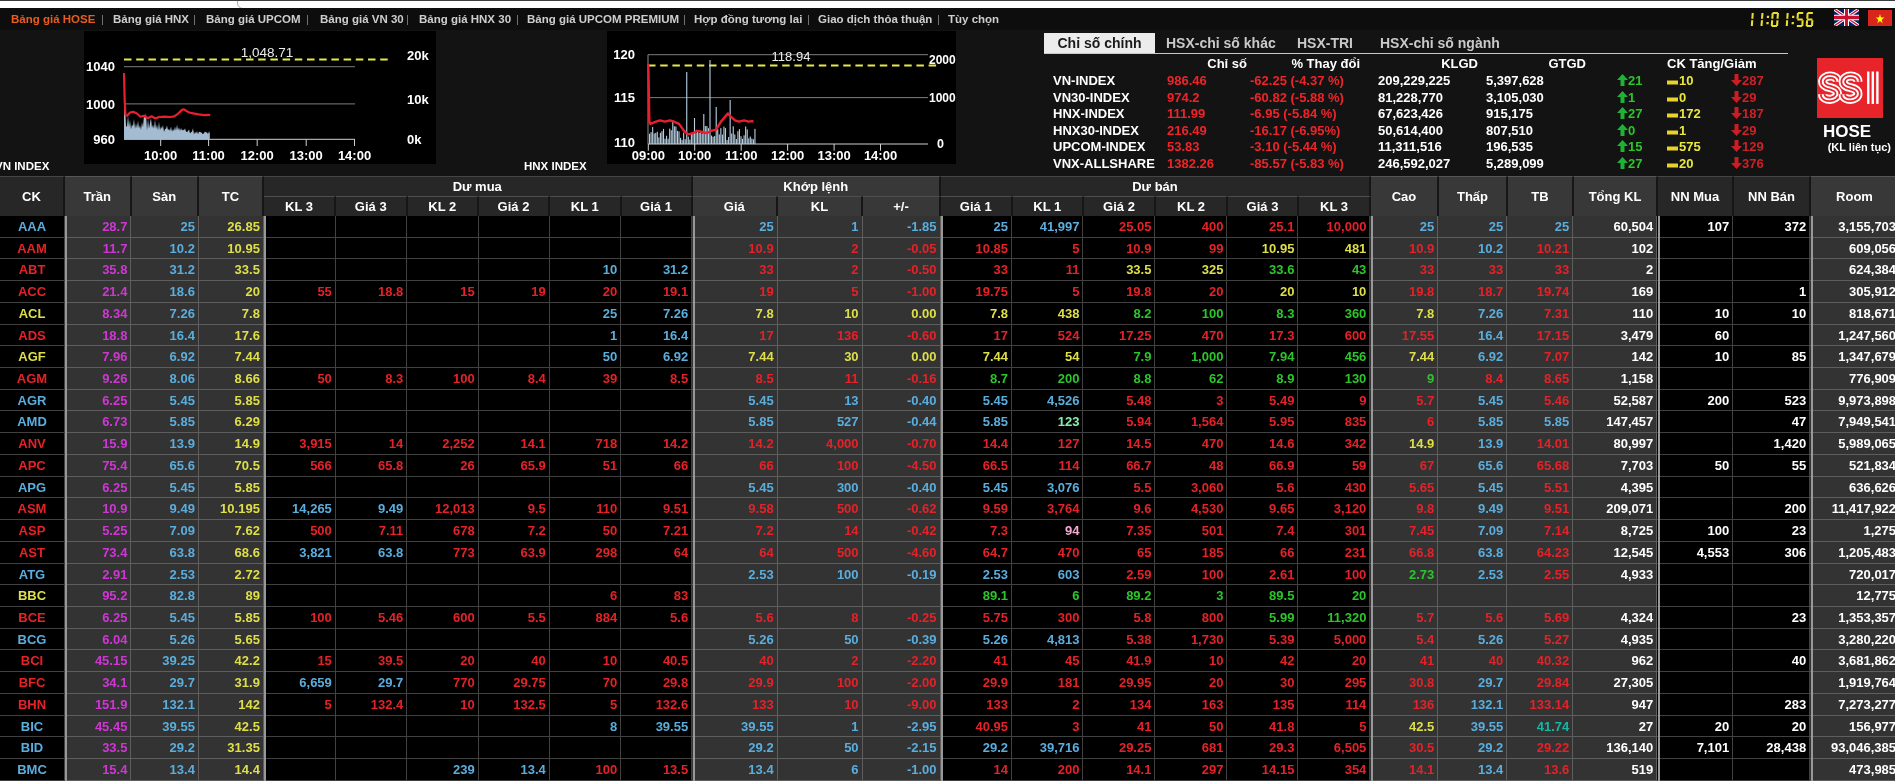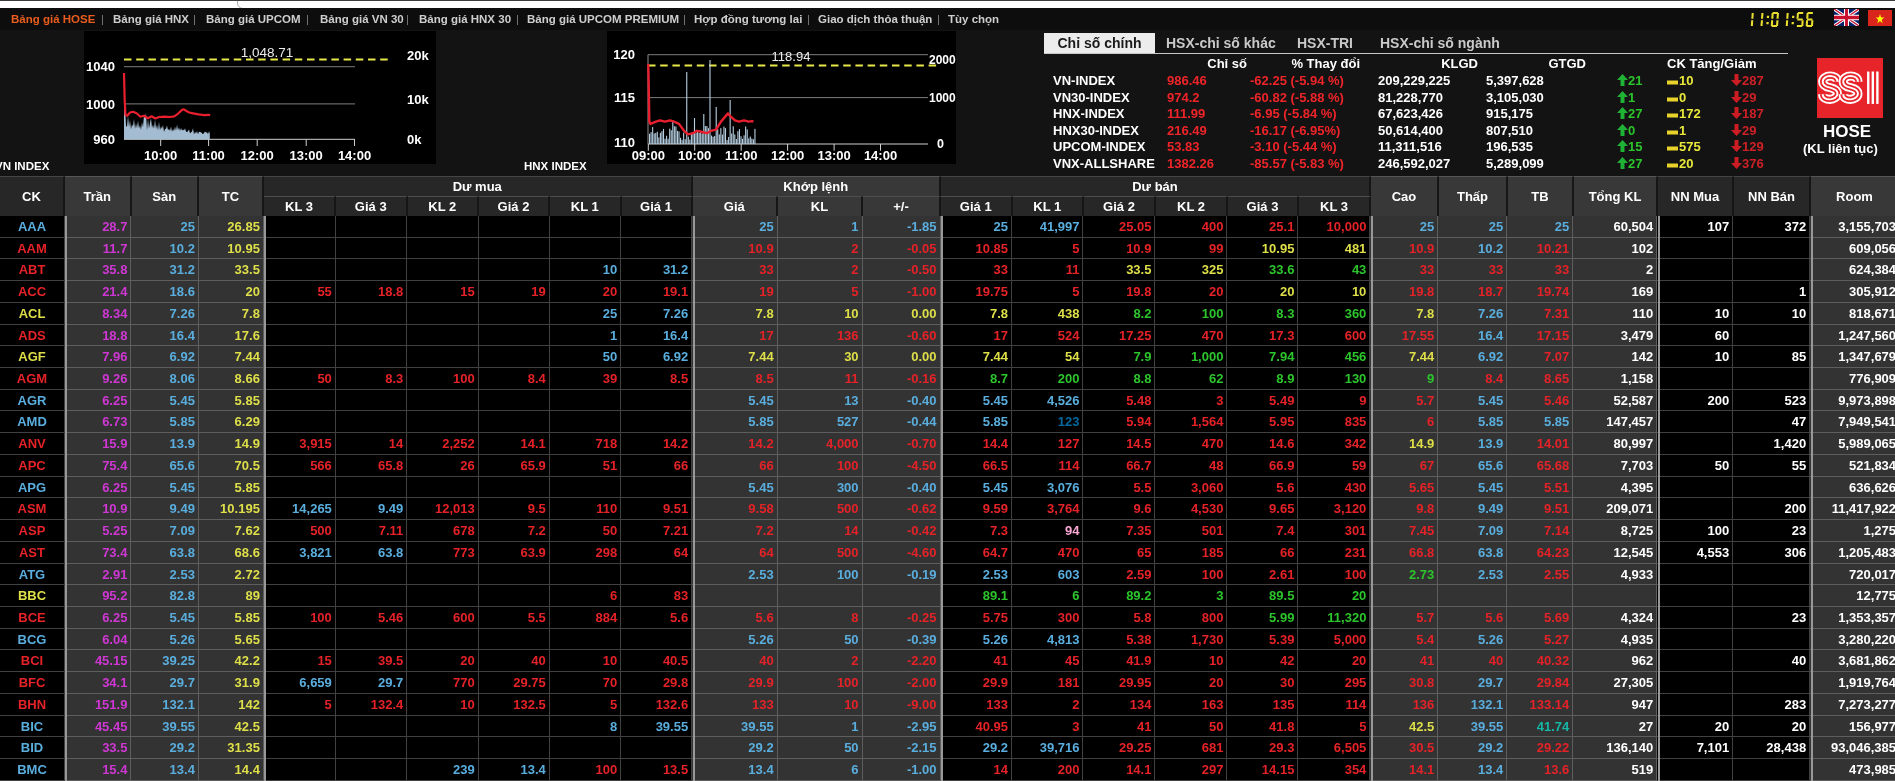--- a/index.html
+++ b/index.html
@@ -207,21 +207,21 @@
     <div class="it" style="left:1297px;top:5px;color:#c9c9c9;font-size:14px">HSX-TRI</div>
     <div class="it" style="left:1380px;top:5px;color:#c9c9c9;font-size:14px">HSX-chỉ số ngành</div>
     <div id="tabline"></div>
     <div class="it" style="left:1187px;top:26px;width:60px;text-align:right">Chỉ số</div>
     <div class="it" style="left:1260px;top:26px;width:100px;text-align:right">% Thay đổi</div>
     <div class="it" style="left:1398px;top:26px;width:80px;text-align:right">KLGD</div>
     <div class="it" style="left:1506px;top:26px;width:80px;text-align:right">GTGD</div>
     <div class="it" style="left:1667px;top:26px">CK Tăng/Giảm</div>
     <div class="it" style="left:1053px;top:43.0px">VN-INDEX</div>
     <div class="it red itr" style="left:1167px;top:43.0px;width:80px">986.46</div>
-    <div class="it red itr" style="left:1250px;top:43.0px;width:110px">-62.25 (-5.94 %)</div>
+    <div class="it red itr" style="left:1250px;top:43.0px;width:110px">-62.25 (-4.37 %)</div>
     <div class="it itr" style="left:1378px;top:43.0px;width:100px">209,229,225</div>
     <div class="it itr" style="left:1486px;top:43.0px;width:100px">5,397,628</div>
     <div class="it" style="left:1617px;top:43.0px;color:#2cc52c"><svg width="11" height="12" viewBox="0 0 11 12" style="vertical-align:-1px">
         <path d="M5.5,0 L11,6 L7.5,6 L7.5,12 L3.5,12 L3.5,6 L0,6 Z" fill="#1fb235"></path>
       </svg>21</div>
     <div class="it" style="left:1667px;top:43.0px;color:#e9e93b"><svg width="12" height="12" viewBox="0 0 12 12" style="vertical-align:-1px">
         <rect x="0" y="6.5" width="11" height="4" fill="#e9d32b"></rect>
       </svg>10</div>
     <div class="it" style="left:1731px;top:43.0px;color:#cd2127"><svg width="11" height="12" viewBox="0 0 11 12" style="vertical-align:-1px">
         <path d="M5.5,12 L11,6 L7.5,6 L7.5,0 L3.5,0 L3.5,6 L0,6 Z" fill="#cc1d24"></path>
@@ -301,21 +301,21 @@
         <path d="M18.0,14.5 C18.0,11 14.5,9.5 11.5,9.5 C8.0,9.5 5.0,11.5 5.0,14.5 C5.0,17.5 8.0,19 11.5,19.7 C14.5,20.4 18.0,22 18.0,25 C18.0,28 14.5,30 11.5,30 C8.0,30 5.0,28.6 5.0,25.5" fill="none" stroke="#e8242b" stroke-width="4.8"></path>
         <path d="M18.0,14.5 C18.0,11 14.5,9.5 11.5,9.5 C8.0,9.5 5.0,11.5 5.0,14.5 C5.0,17.5 8.0,19 11.5,19.7 C14.5,20.4 18.0,22 18.0,25 C18.0,28 14.5,30 11.5,30 C8.0,30 5.0,28.6 5.0,25.5" fill="none" stroke="#fff" stroke-width="1.7"></path>
         <path d="M36.0,14.5 C36.0,11 32.5,9.5 29.5,9.5 C26.0,9.5 23.0,11.5 23.0,14.5 C23.0,17.5 26.0,19 29.5,19.7 C32.5,20.4 36.0,22 36.0,25 C36.0,28 32.5,30 29.5,30 C26.0,30 23.0,28.6 23.0,25.5" fill="none" stroke="#fff" stroke-width="8"></path>
         <path d="M36.0,14.5 C36.0,11 32.5,9.5 29.5,9.5 C26.0,9.5 23.0,11.5 23.0,14.5 C23.0,17.5 26.0,19 29.5,19.7 C32.5,20.4 36.0,22 36.0,25 C36.0,28 32.5,30 29.5,30 C26.0,30 23.0,28.6 23.0,25.5" fill="none" stroke="#e8242b" stroke-width="4.8"></path>
         <path d="M36.0,14.5 C36.0,11 32.5,9.5 29.5,9.5 C26.0,9.5 23.0,11.5 23.0,14.5 C23.0,17.5 26.0,19 29.5,19.7 C32.5,20.4 36.0,22 36.0,25 C36.0,28 32.5,30 29.5,30 C26.0,30 23.0,28.6 23.0,25.5" fill="none" stroke="#fff" stroke-width="1.7"></path>
         <rect x="44.0" y="5.5" width="2.1" height="28.5" fill="#fff"></rect>
         <rect x="48.0" y="5.5" width="2.1" height="28.5" fill="#fff"></rect>
         <rect x="52.0" y="5.5" width="2.1" height="28.5" fill="#fff"></rect>
       </svg></div>
     <div class="it" style="left:1815px;top:92px;width:64px;text-align:center;font-size:17px">HOSE</div>
-    <div class="it" style="left:1803px;top:111px;width:88px;text-align:left;font-size:13px;font-weight:bold">(KL liên tục)</div>
+    <div class="it" style="left:1803px;top:111px;width:88px;text-align:right;font-size:11px;font-weight:bold">(KL liên tục)</div>
 </div>
 <svg style="position:absolute;left:1746px;top:12px" width="68" height="15" viewBox="0 0 65.8 14.5">
     <g fill="#e8dd2e" transform="skewX(-4)" transform-origin="33 7">
       <rect x="5.1" y="0.9" width="2.0" height="5.6"></rect>
       <rect x="5.1" y="8.0" width="2.0" height="5.6"></rect>
       <rect x="14.5" y="0.9" width="2.0" height="5.6"></rect>
       <rect x="14.5" y="8.0" width="2.0" height="5.6"></rect>
       <rect x="20.0" y="3.6" width="2.2" height="2.2"></rect>
       <rect x="20.0" y="9.6" width="2.2" height="2.2"></rect>
       <rect x="25.3" y="0.0" width="5.2" height="2.0"></rect>
@@ -647,21 +647,21 @@
       <div class="cl c4"></div>
       <div class="cl c5"></div>
       <div class="cl c6"></div>
       <div class="cl c7"></div>
       <div class="cl c8"></div>
       <div class="cl c9"></div>
       <div class="cl c10" style="color:#5aaede">5.85</div>
       <div class="cl c11" style="color:#5aaede">527</div>
       <div class="cl c12" style="color:#5aaede">-0.44</div>
       <div class="cl c13" style="color:#5aaede">5.85</div>
-      <div class="cl c14" style="color:#0369a1">123</div>
+      <div class="cl c14" style="color:#86efac">123</div>
       <div class="cl c15" style="color:#e52228">5.94</div>
       <div class="cl c16" style="color:#e52228">1,564</div>
       <div class="cl c17" style="color:#e52228">5.95</div>
       <div class="cl c18" style="color:#e52228">835</div>
       <div class="cl c19" style="color:#e52228">6</div>
       <div class="cl c20" style="color:#5aaede">5.85</div>
       <div class="cl c21" style="color:#5aaede">5.85</div>
       <div class="cl c22" style="color:#ffffff">147,457</div>
       <div class="cl c23"></div>
       <div class="cl c24" style="color:#ffffff">47</div>

